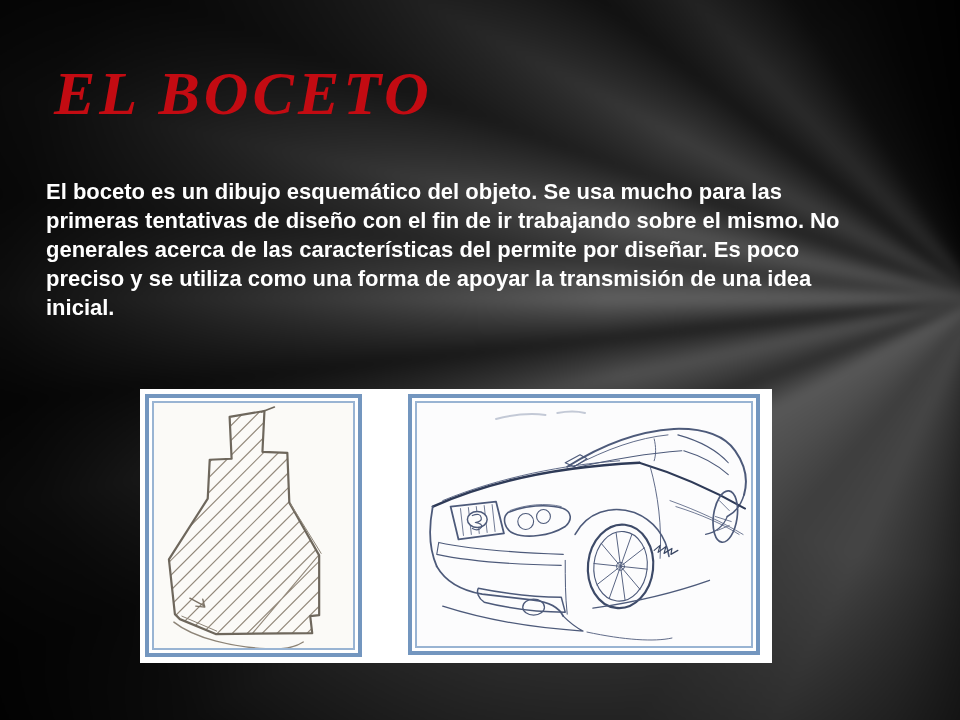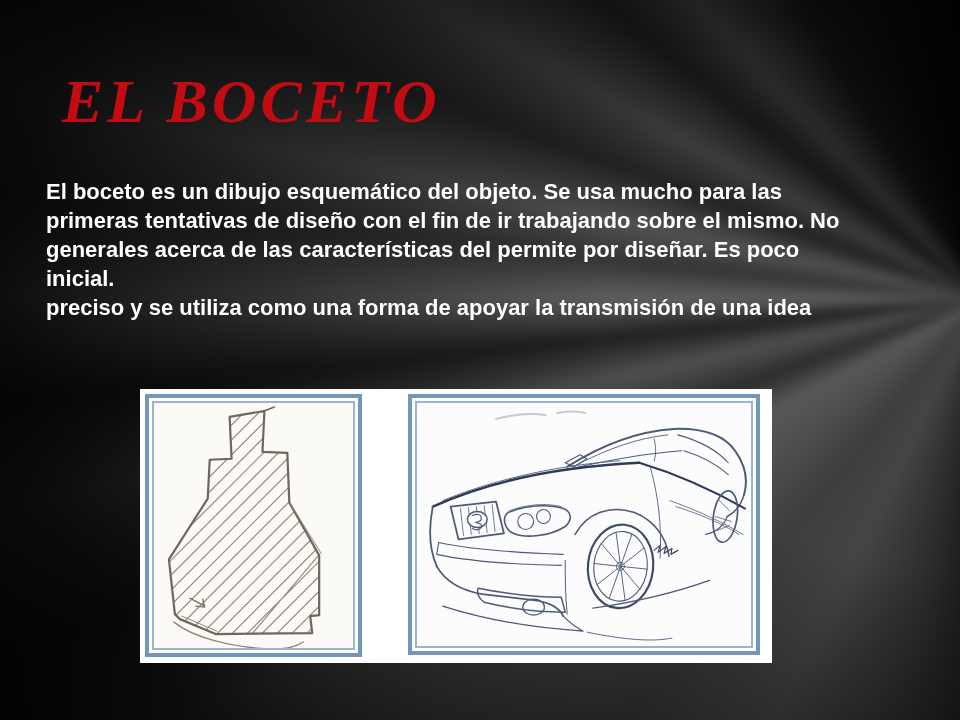--- a/index.html
+++ b/index.html
@@ -16,21 +16,21 @@
         rgba(0,0,0,0) 30%, rgba(0,0,0,0.45) 55%, rgba(0,0,0,0.85) 78%, #000 95%),
       conic-gradient(from 180deg at 100% 42%,
         #161616 0deg, #2e2e2e 12deg, #454545 26deg, #3e3e3e 40deg,
         #4e4e4e 52deg, #585858 62deg, #2c2c2c 70deg, #505050 78deg,
         #1f1f1f 84deg, #606060 90deg, #343434 96deg, #525252 102deg,
         #222222 110deg, #3c3c3c 118deg, #161616 128deg, #2a2a2a 136deg,
         #0d0d0d 148deg, #050505 162deg, #000 180deg),
       #000;
   }
   .title{
-    position:absolute;left:46px;top:50px;margin:16px;
+    position:absolute;left:46px;top:50px;margin:8px;
     font-family:"Liberation Serif","DejaVu Serif",serif;
     font-style:italic;font-weight:600;font-size:62px;line-height:1.15;
     letter-spacing:4px;color:#c30b12;white-space:nowrap;
   }
   .body-text{
     position:absolute;left:46px;top:159px;width:860px;
     color:#ffffff;font-size:22px;line-height:29px;font-weight:600;margin-top:18px;
   }
   .body-text .line{white-space:nowrap;}
   .panel{
@@ -56,22 +56,22 @@
 
 <div class="slide">
   <div class="bg"></div>
 
   <h1 class="title">EL BOCETO</h1>
 
   <div class="body-text">
     <div class="line">El boceto es un dibujo esquemático del objeto. Se usa mucho para las</div>
     <div class="line">primeras tentativas de diseño con el fin de ir trabajando sobre el mismo. No</div>
     <div class="line">generales acerca de las características del permite por diseñar. Es poco</div>
+    <div class="line">preciso y se utiliza como una forma de apoyar la transmisión de una idea</div>
     <div class="line">inicial.</div>
-    <div class="line">preciso y se utiliza como una forma de apoyar la transmisión de una idea</div>
   </div>
 
   <div class="panel">
 
     <figure class="frame frame-left" style="margin:0">
       <div class="frame-inner">
         <svg viewBox="0 0 200 246" preserveAspectRatio="none" role="img" aria-label="object-sketch">
           <defs>
             <clipPath id="bclip">
               <path d="M76,14 L111,8 L109,49 L134,50 L136,100 L166,153 L166,213 L157,214 L159,231 L62,232 L26,217 L21,212 L15,157 L54,96 L56,57 L78,56 Z"></path>

